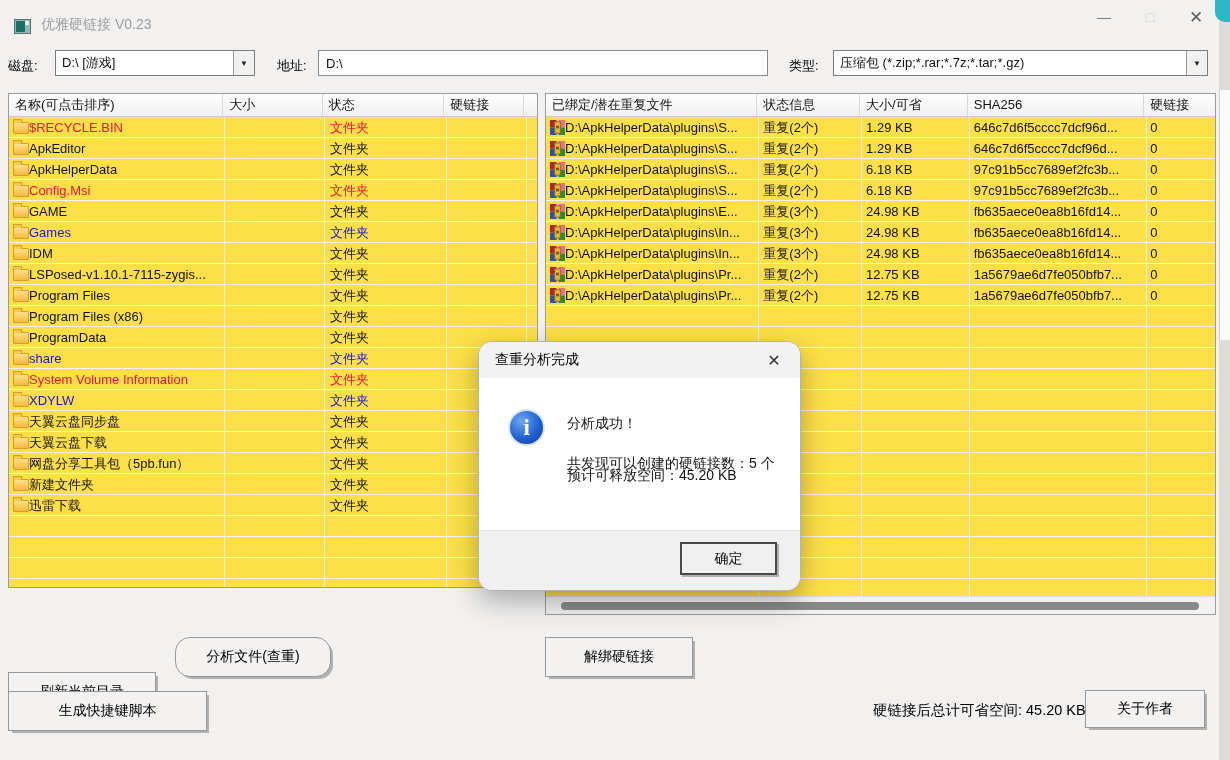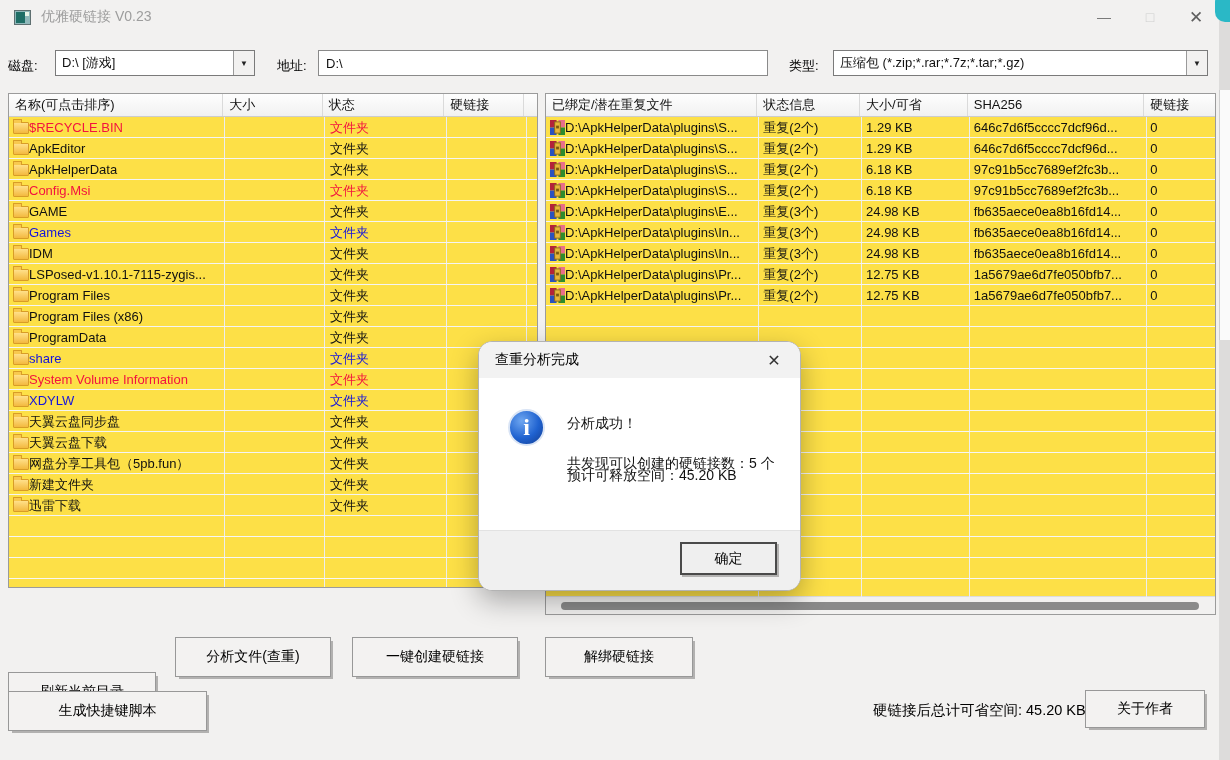--- a/index.html
+++ b/index.html
@@ -8,21 +8,21 @@
     font-family:"Liberation Sans","DejaVu Sans",sans-serif;
     background:#e9e8e7; position:relative; overflow:hidden; font-size:13px; color:#111;
   }
   
   .window { position:absolute; left:0; top:0; width:1219px; height:760px; background:#f2f1f0; }
   .bg-strip { position:absolute; left:1219px; top:0; width:11px; height:760px; background:#dddcdb; }
   .bg-strip .white-patch { position:absolute; left:0; top:90px; width:11px; height:250px; background:#fafafa; border-left:1px solid #cfcfcf; }
   .bg-teal { position:absolute; left:1215px; top:-8px; width:15px; height:30px; background:#2ab8c6; border-radius:10px 0 0 10px; }
 
   
-  .titlebar { position:absolute; left:0; top:0; width:1219px; height:34px; display:flex; align-items:center; }
+  .titlebar { position:absolute; left:0; top:0; width:1219px; height:34px; display:flex; align-items:flex-end; }
   .app-icon { width:17px; height:15px; margin-left:14px; position:relative; background:#8fb8ba; border:1px solid #5e6f70; }
   .app-icon::before { content:""; position:absolute; left:1px; top:1px; width:9px; height:11px; background:#1f6e66; }
   .app-icon::after { content:""; position:absolute; right:1px; top:1px; width:4px; height:4px; background:#e8f4e8; }
   .title-text { margin-left:10px; color:#9d9d9d; font-size:14px; }
   .caption-btns { margin-left:auto; display:flex; height:34px; }
   .cap-btn { width:46px; height:34px; display:flex; align-items:center; justify-content:center; font-size:14px; color:#7a7a7a; }
   .cap-btn.max { color:#cfcfcf; }
   .cap-btn.close { color:#5f5f5f; font-size:17px; }
 
   
@@ -71,21 +71,21 @@
   .info-icon { position:absolute; left:29px; top:31px; width:37px; height:37px; border-radius:50%; background:radial-gradient(circle at 35% 30%, #6ea6f0, #1f62d0 55%, #123c90); border:2px solid #d9e4f5; display:flex; align-items:center; justify-content:center; color:#fff; font-family:"Liberation Serif","DejaVu Serif",serif; font-size:24px; font-weight:bold; }
   .dlg-msg   { position:absolute; left:88px; top:37px; font-size:14px; }
   .dlg-line1 { position:absolute; left:88px; top:77px; font-size:14px; }
   .dlg-line2 { position:absolute; left:88px; top:89px; font-size:14px; }
   .dlg-footer { height:62px; background:#f0f0f0; border-top:1px solid #e2e2e2; position:relative; }
   .ok-btn { position:absolute; right:23px; top:11px; width:97px; height:33px; background:#efefef; border:2px solid #4a4a4a; box-shadow:2px 2px 0 0 #b4b3b2; font-size:14px; text-align:center; line-height:29px; }
 
   
   .btn3d { position:absolute; background:#f3f2f1; border:1px solid #989898; box-shadow:3px 3px 0 -1px #b2b1b0; font-size:14px; display:flex; align-items:center; justify-content:center; color:#000; }
   .b-refresh { left:8px;   top:637px; width:148px; height:40px;margin-top:35px; }
-  .b-analyze { left:175px; top:637px; width:156px; height:40px; }
+  .b-analyze { left:175px; top:637px; width:156px; height:40px;border-radius:15px; }
   .b-create  { left:352px; top:637px; width:166px; height:40px; }
   .b-unbind  { left:545px; top:637px; width:148px; height:40px; }
   .b-script  { left:8px;   top:691px; width:199px; height:40px; }
   .b-about   { left:1085px; top:690px; width:120px; height:38px; }
   .status-total { position:absolute; top:701px; left:873px; font-size:14.5px; color:#000; }
 
   .t-red  { color:#f2133f; }
   .t-blue { color:#1414dd; }
 </style>
 </head>
@@ -500,21 +500,20 @@
     <div class="cell rt-c4">0</div>
   </div>
 </div>
     <div class="hscroll">
       <div class="thumb"></div>
     </div>
   </div>
 
   <div class="btn3d b-refresh">刷新当前目录</div>
   <div class="btn3d b-analyze">分析文件(查重)</div>
-  <div class="btn3d b-create">一键创建硬链接</div>
   <div class="btn3d b-unbind">解绑硬链接</div>
   <div class="btn3d b-script">生成快捷键脚本</div>
   <div class="status-total">硬链接后总计可省空间: 45.20 KB</div>
   <div class="btn3d b-about">关于作者</div>
 
   <div class="dialog">
     <div class="dlg-title">
       <span>查重分析完成</span>
       <span class="dlg-close">✕</span>
     </div>

